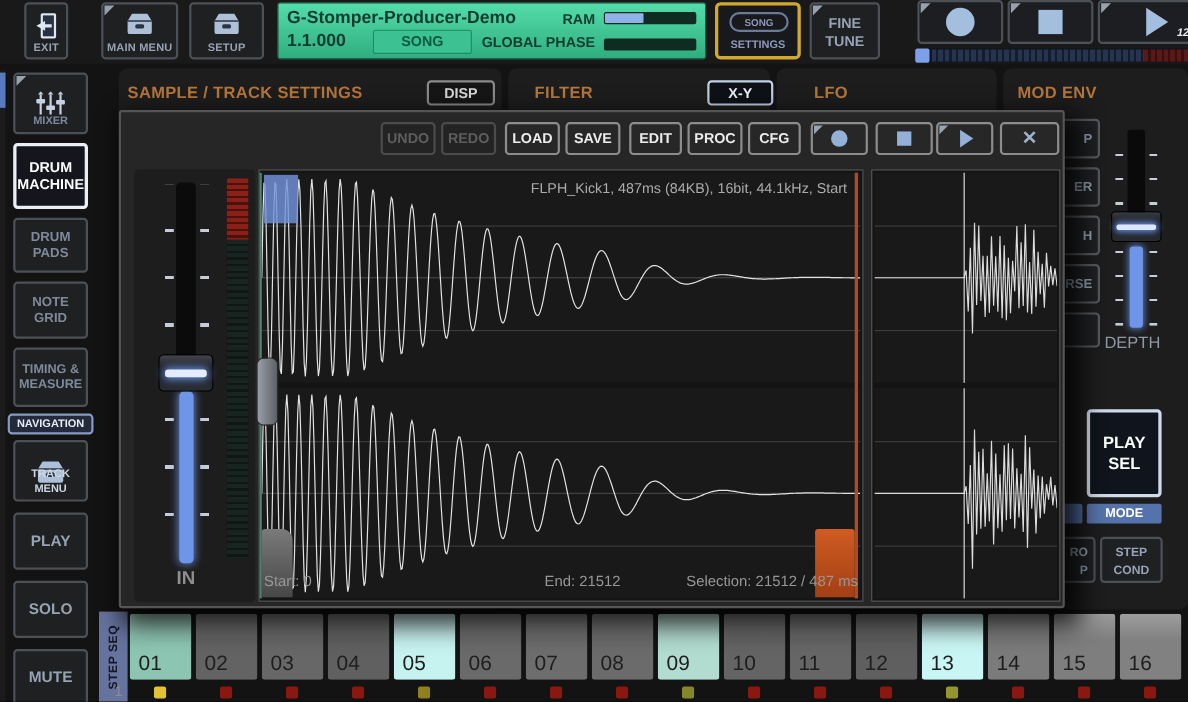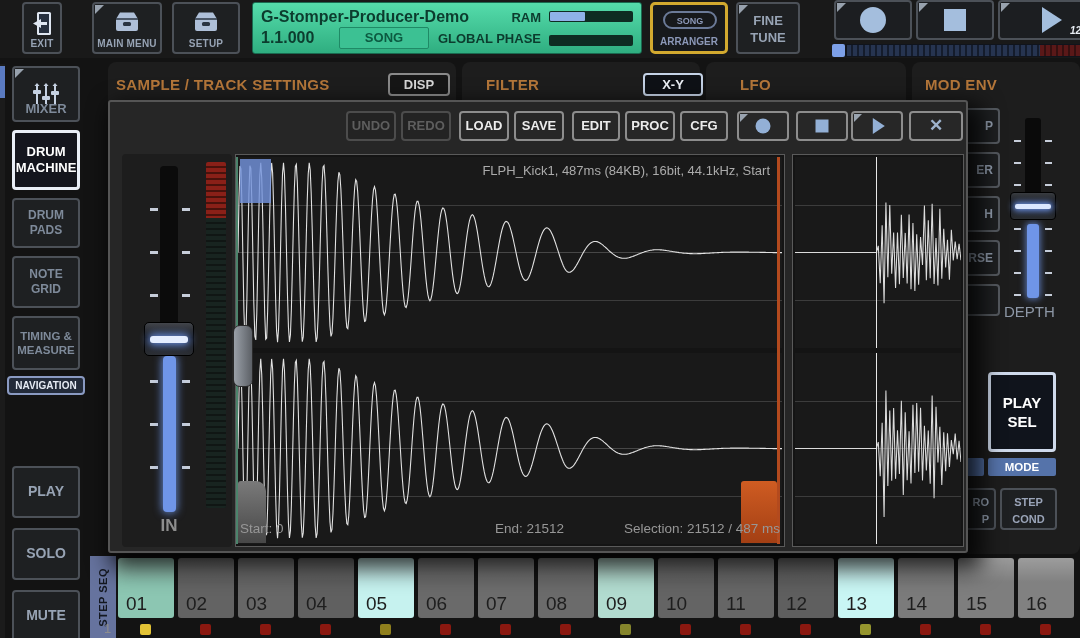--- a/index.html
+++ b/index.html
@@ -56,21 +56,21 @@
   
   #scrollbar { position:absolute; left:0; top:64px; width:5px; height:574px; background:#1b1b1b; }
   #scroll-thumb { position:absolute; left:0; top:2px; width:5px; height:32px; background:#5a7ac0; }
   .sb-btn { left:12px; width:68px; font-size:12px; display:flex; align-items:center; justify-content:center;
             flex-direction:column; line-height:1.25; }
   .sb-dim { color:#7e8a9a; }
   #sb-drum-machine { background:#14151d; border:3px solid #e9eef7; color:#fff; }
   #sb-nav { position:absolute; left:7px; top:376px; width:78px; height:19px; background:#232b3a;
             border:2px solid #8a9ac2; border-radius:4px; color:#e6ebf4; font-size:10px;
             font-weight:bold; text-align:center; line-height:15px; }
-  .sb-btn .lbl2 { position:absolute; bottom:3px; left:0; right:0; font-size:13px; }
+  .sb-btn .lbl2 { position:absolute; bottom:3px; left:0; right:0; font-size:10px; }
 
   
   .sec-panel { position:absolute; top:62px; height:492px; background:#1d1d1d; border-radius:8px; }
   .sec-h { position:absolute; top:76px; color:#b5773a; font-weight:bold; font-size:15px; letter-spacing:.3px; }
   #disp-btn { left:388px; top:73px; width:62px; height:23px; line-height:19px; font-size:13px;
               background:#161616; border:2px solid #8a8a8a; color:#d8d8d8; }
   #xy-btn { left:643px; top:73px; width:60px; height:23px; line-height:19px; font-size:13px;
             background:#0e1116; border:2px solid #c4d2e6; color:#eef2f8; }
 
   .partial-btn { position:absolute; width:48px; background:#1e2022; border:2px solid #555a60;
@@ -203,21 +203,21 @@
       <div class="lcd-t" style="right:100px;top:7px;font-size:13px;">RAM</div>
       <div class="lcd-bar" style="top:8px;">
           <div id="ram-fill"></div>
         </div>
       <div class="lcd-t" style="right:100px;bottom:7px;font-size:13px;">GLOBAL PHASE</div>
       <div class="lcd-bar" style="bottom:7px;"></div>
     </div>
 
     <div id="song-arr">
       <div id="song-pill">SONG</div>
-      <div id="arr-lbl">ARRANGER</div>
+      <div id="arr-lbl">SETTINGS</div>
     </div>
     <div class="btn" style="left:736px;top:2px;width:64px;height:52px;font-size:13px;padding-top:9px;line-height:1.3;">
       <div class="fold"></div>
       <div>FINE</div>
       <div>TUNE</div>
     </div>
 
     <div class="btn transport" style="left:834px;width:78px;">
       <div class="fold"></div>
       <div class="t-circle"></div>
@@ -277,20 +277,28 @@
     <div>GRID</div>
   </div>
 
   <div class="btn sb-btn sb-dim" style="top:316px;height:54px;font-size:11.5px;">
     <div>TIMING &amp;</div>
     <div>MEASURE</div>
   </div>
 
   <div id="sb-nav">NAVIGATION</div>
 
+  <div class="btn sb-btn" style="top:400px;height:56px;">
+    <svg width="30" height="23" viewBox="0 0 28 22" style="margin-top:2px;">
+      <path d="M3 8 L7 1.5 H21 L25 8 V18 Q25 20 23 20 H5 Q3 20 3 18 Z" fill="#aebfd8"></path>
+      <path d="M3 8 H25" stroke="#2a3442" stroke-width="1.4"></path>
+      <rect x="10" y="11" width="8" height="4" rx="1.5" fill="#2a3442"></rect>
+    </svg>
+    <div class="lbl2" style="color:#cdd6e2;font-size:10px;">TRACK MENU</div>
+  </div>
 
   <div class="btn sb-btn" style="top:466px;height:52px;font-size:14px;">
     <div>PLAY</div>
   </div>
   <div class="btn sb-btn" style="top:528px;height:52px;font-size:14px;">
     <div>SOLO</div>
   </div>
   <div class="btn sb-btn" style="top:590px;height:52px;font-size:14px;">
     <div>MUTE</div>
   </div>

